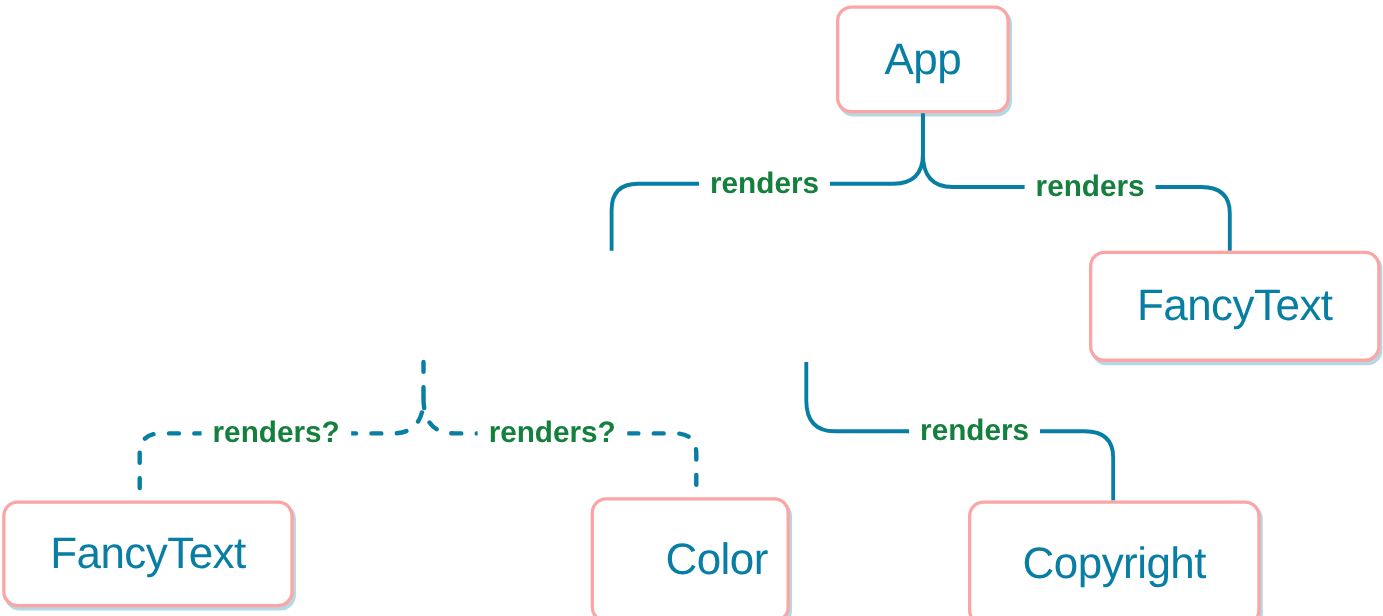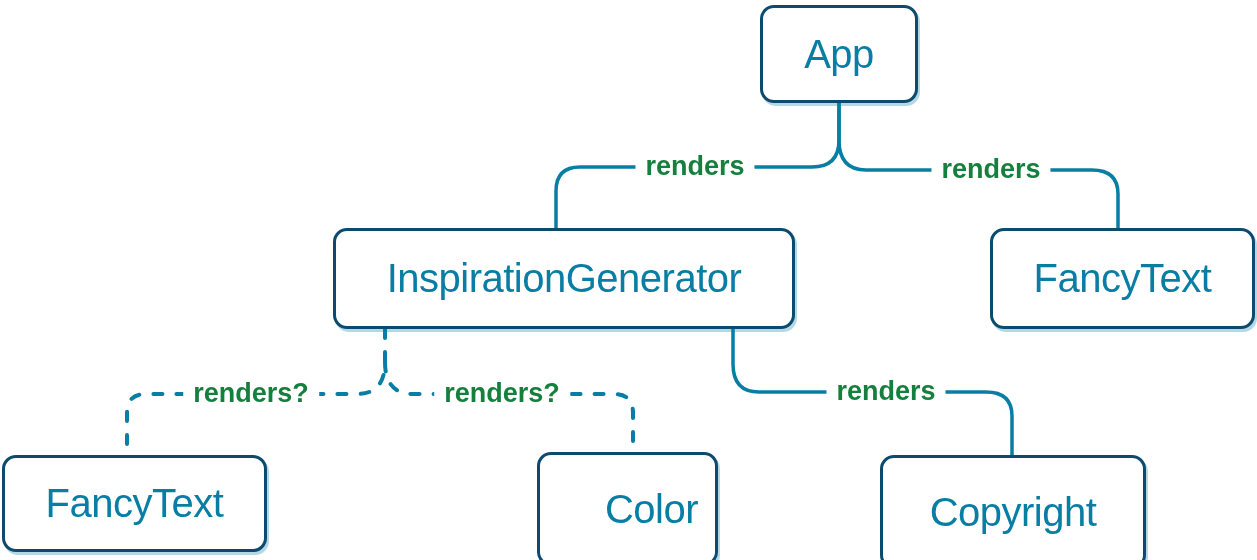--- a/index.html
+++ b/index.html
@@ -30,21 +30,21 @@
   }
   .edge.dashed {
     stroke-dasharray: 9 14;
     stroke-linecap: round;
     stroke-width: 4;
   }
   .node {
     position: absolute;
     box-sizing: border-box;
     background: #ffffff;
-    border: 3px solid #0c4a6e;
+    border: 3px solid #fca5a5;
     border-radius: 14px;
     box-shadow: 2px 3px 0 rgba(8, 126, 164, 0.30);
     display: flex;
     align-items: center;
     justify-content: center;
     color: #087EA4;
     font-size: 40px;
     font-weight: 500;
     letter-spacing: -0.5px;
     white-space: nowrap;
@@ -77,23 +77,20 @@
   <span class="edge-label" style="left:695px; top:167px;">renders</span>
   <span class="edge-label" style="left:991px; top:170px;">renders</span>
   <span class="edge-label" style="left:251px; top:394px;">renders?</span>
   <span class="edge-label" style="left:502px; top:394px;">renders?</span>
   <span class="edge-label" style="left:886px; top:392px;">renders</span>
 
   <div class="node" style="left:760px; top:5px; width:158px; height:98px;">
     <span>App</span>
   </div>
 
-  <div class="node" style="left:333px; top:228px; width:462px; height:101px;">
-    <span>InspirationGenerator</span>
-  </div>
 
   <div class="node" style="left:990px; top:228px; width:265px; height:101px;">
     <span>FancyText</span>
   </div>
 
   <div class="node" style="left:2px; top:455px; width:265px; height:97px;">
     <span>FancyText</span>
   </div>
 
   <div class="node" style="left:537px; top:452px; width:181px; height:114px;padding-left:48px;">

